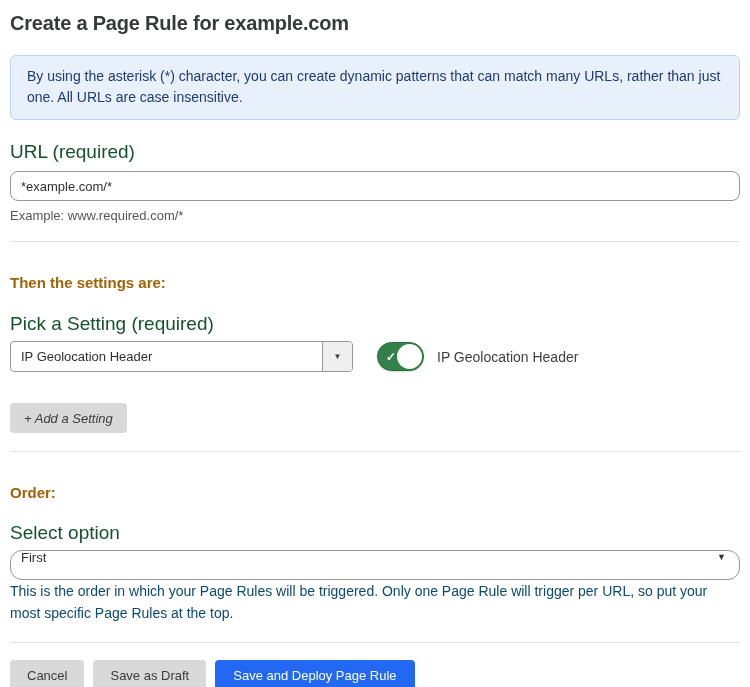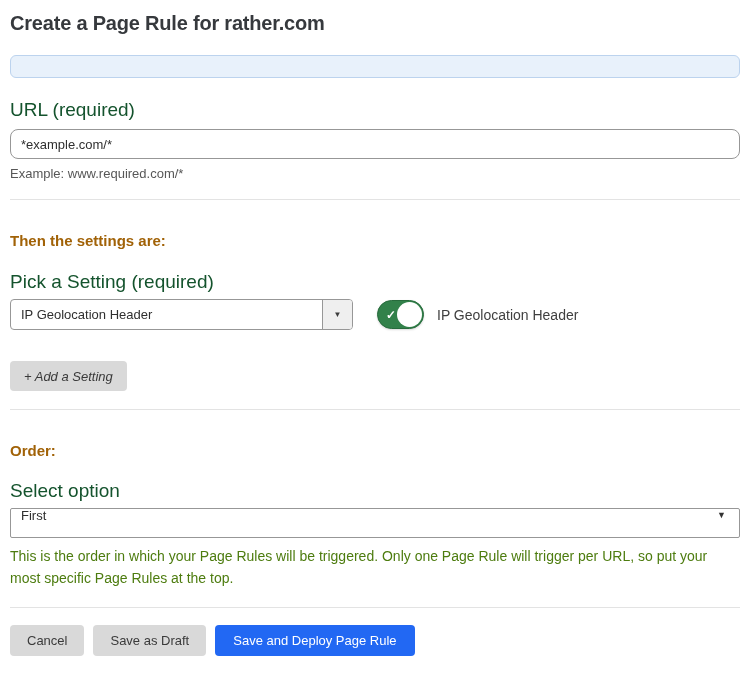--- a/index.html
+++ b/index.html
@@ -73,42 +73,43 @@
   .add-setting-btn {
     margin-top: 31px; height: 30px; padding: 0 14px;
     background: var(--button-gray, #d9d9d9); color: #3a3a3a;
     border: 0; border-radius: 4px; font-size: 13px;
     font-family: inherit; cursor: pointer; display: inline-block; font-style: italic;
   }
   .select-label { margin-top: 21px; }
   .order-select {
     display: flex; align-items: center; justify-content: space-between;
     width: 730px; height: 30px; margin-top: 6px;
-    border: 1px solid #979797; border-radius: 2px;
+    border: 1px solid #979797; border-radius: 12px;
     padding: 0 13px 16px 10px; font-size: 13px; color: #2f2f2f;
     background: #fff; cursor: pointer;
   }
   .order-arrow { font-size: 9px; color: #333333; }
-  .order-helper { font-size: 14px; color: #4d7c0f; line-height: 22px; margin-top: 7px; width: 730px; }
+  .order-helper { font-size: 14px; color: #0c4a6e; line-height: 22px; width: 730px; }
   .footer-row { display: flex; gap: 9px; margin-top: 17px; }
   .btn {
     height: 31px; border: 0; border-radius: 4px;
     font-size: 13px; font-family: inherit; cursor: pointer;
   }
   .btn-gray { background: var(--button-gray, #d9d9d9); color: #3a3a3a; padding: 0 17px; }
   .btn-primary { background: var(--accent-blue, #2268f3); color: #ffffff; padding: 0 18px; }
 </style>
 </head>
 <body>
 
 
 
-<h1 class="page-title">Create a Page Rule for rather.com</h1>
+<h1 class="page-title">Create a Page Rule for example.com</h1>
 
 <div class="info-box">
+  <div>By using the asterisk (*) character, you can create dynamic patterns that can match many URLs, rather than just one. All URLs are case insensitive.</div>
 </div>
 
 <div class="field-label url-label">URL (required)</div>
 <input class="text-input" type="text" value="*example.com/*" style="">
 <div class="helper">Example: www.required.com/*</div>
 
 <hr class="divider">
 
 <div class="section-heading">Then the settings are:</div>
 <div class="field-label pick-label">Pick a Setting (required)</div>

